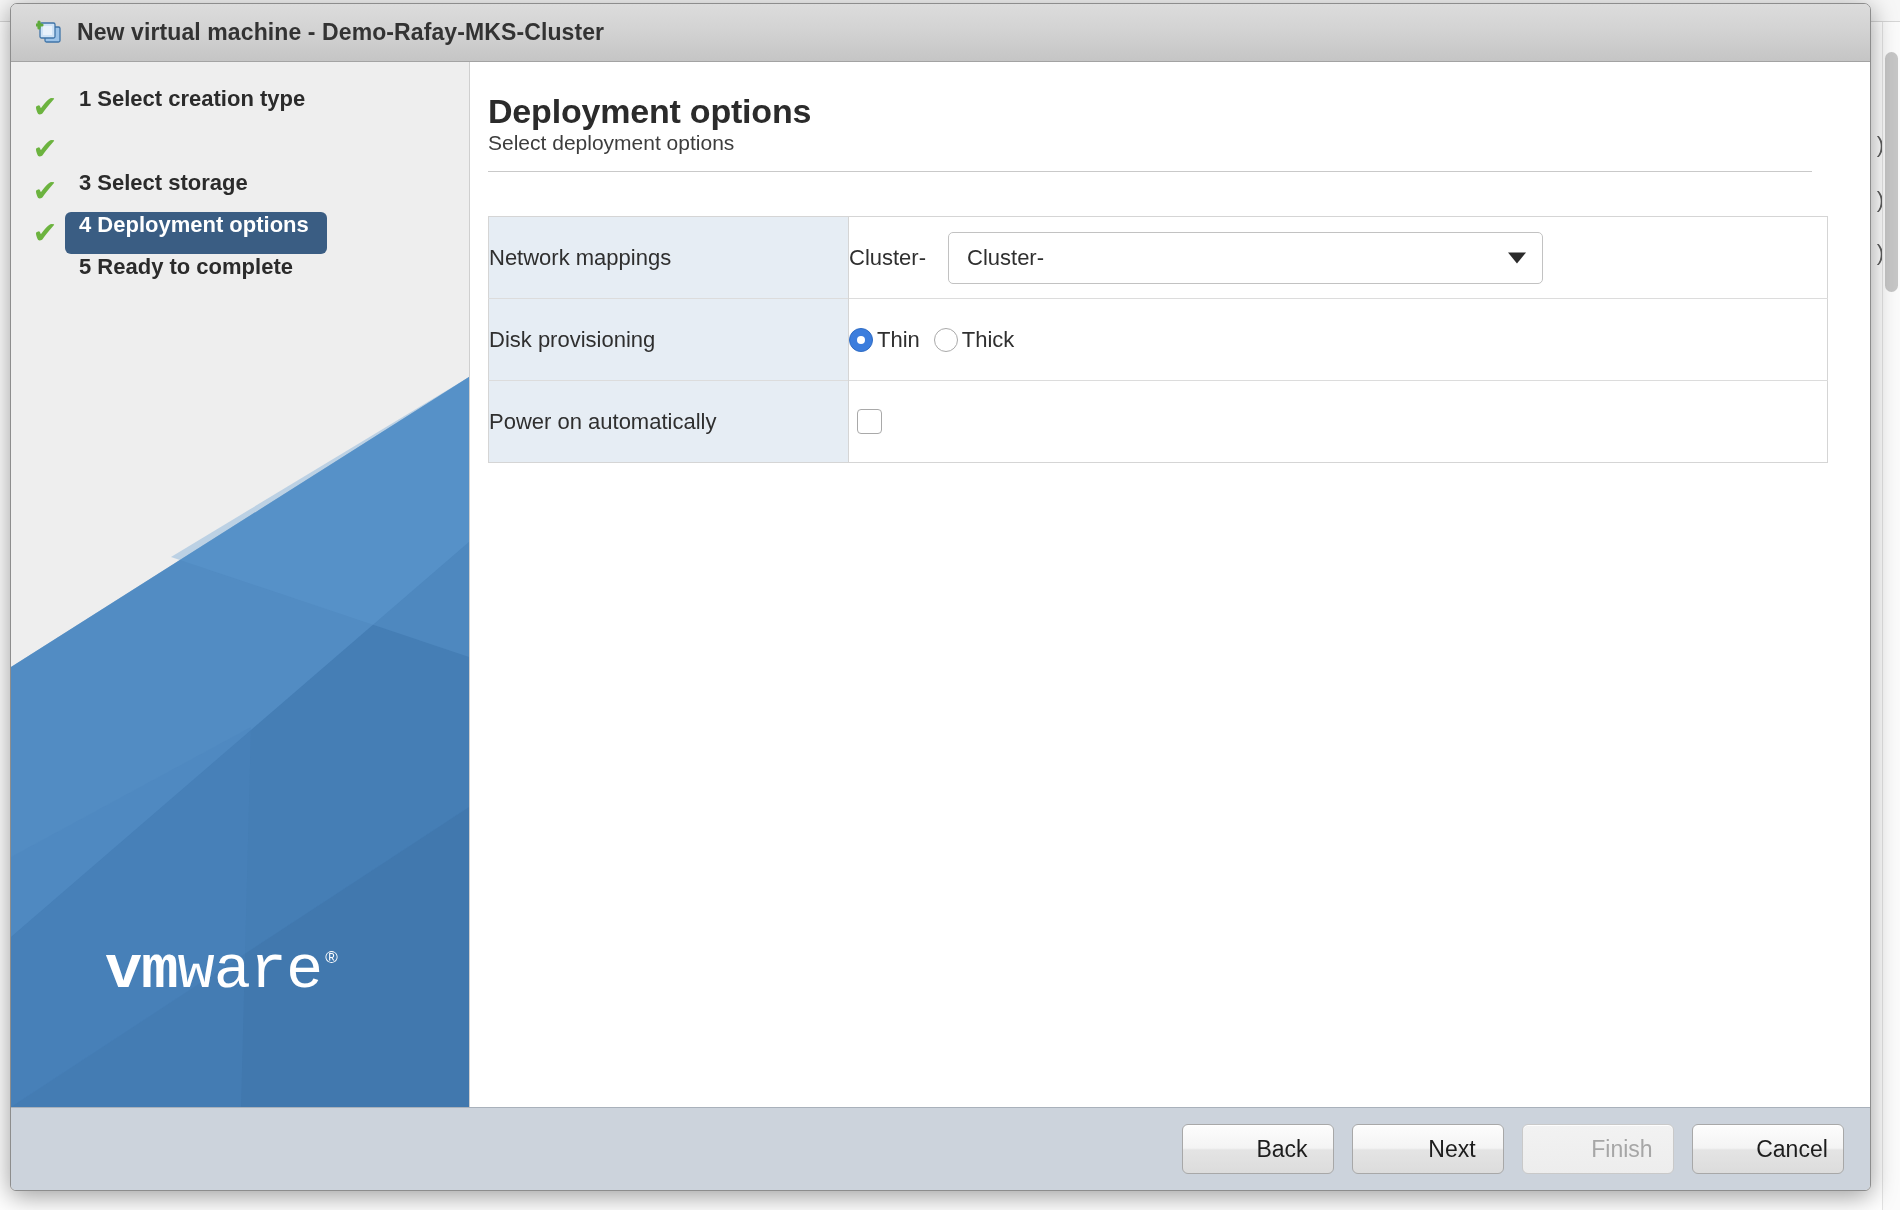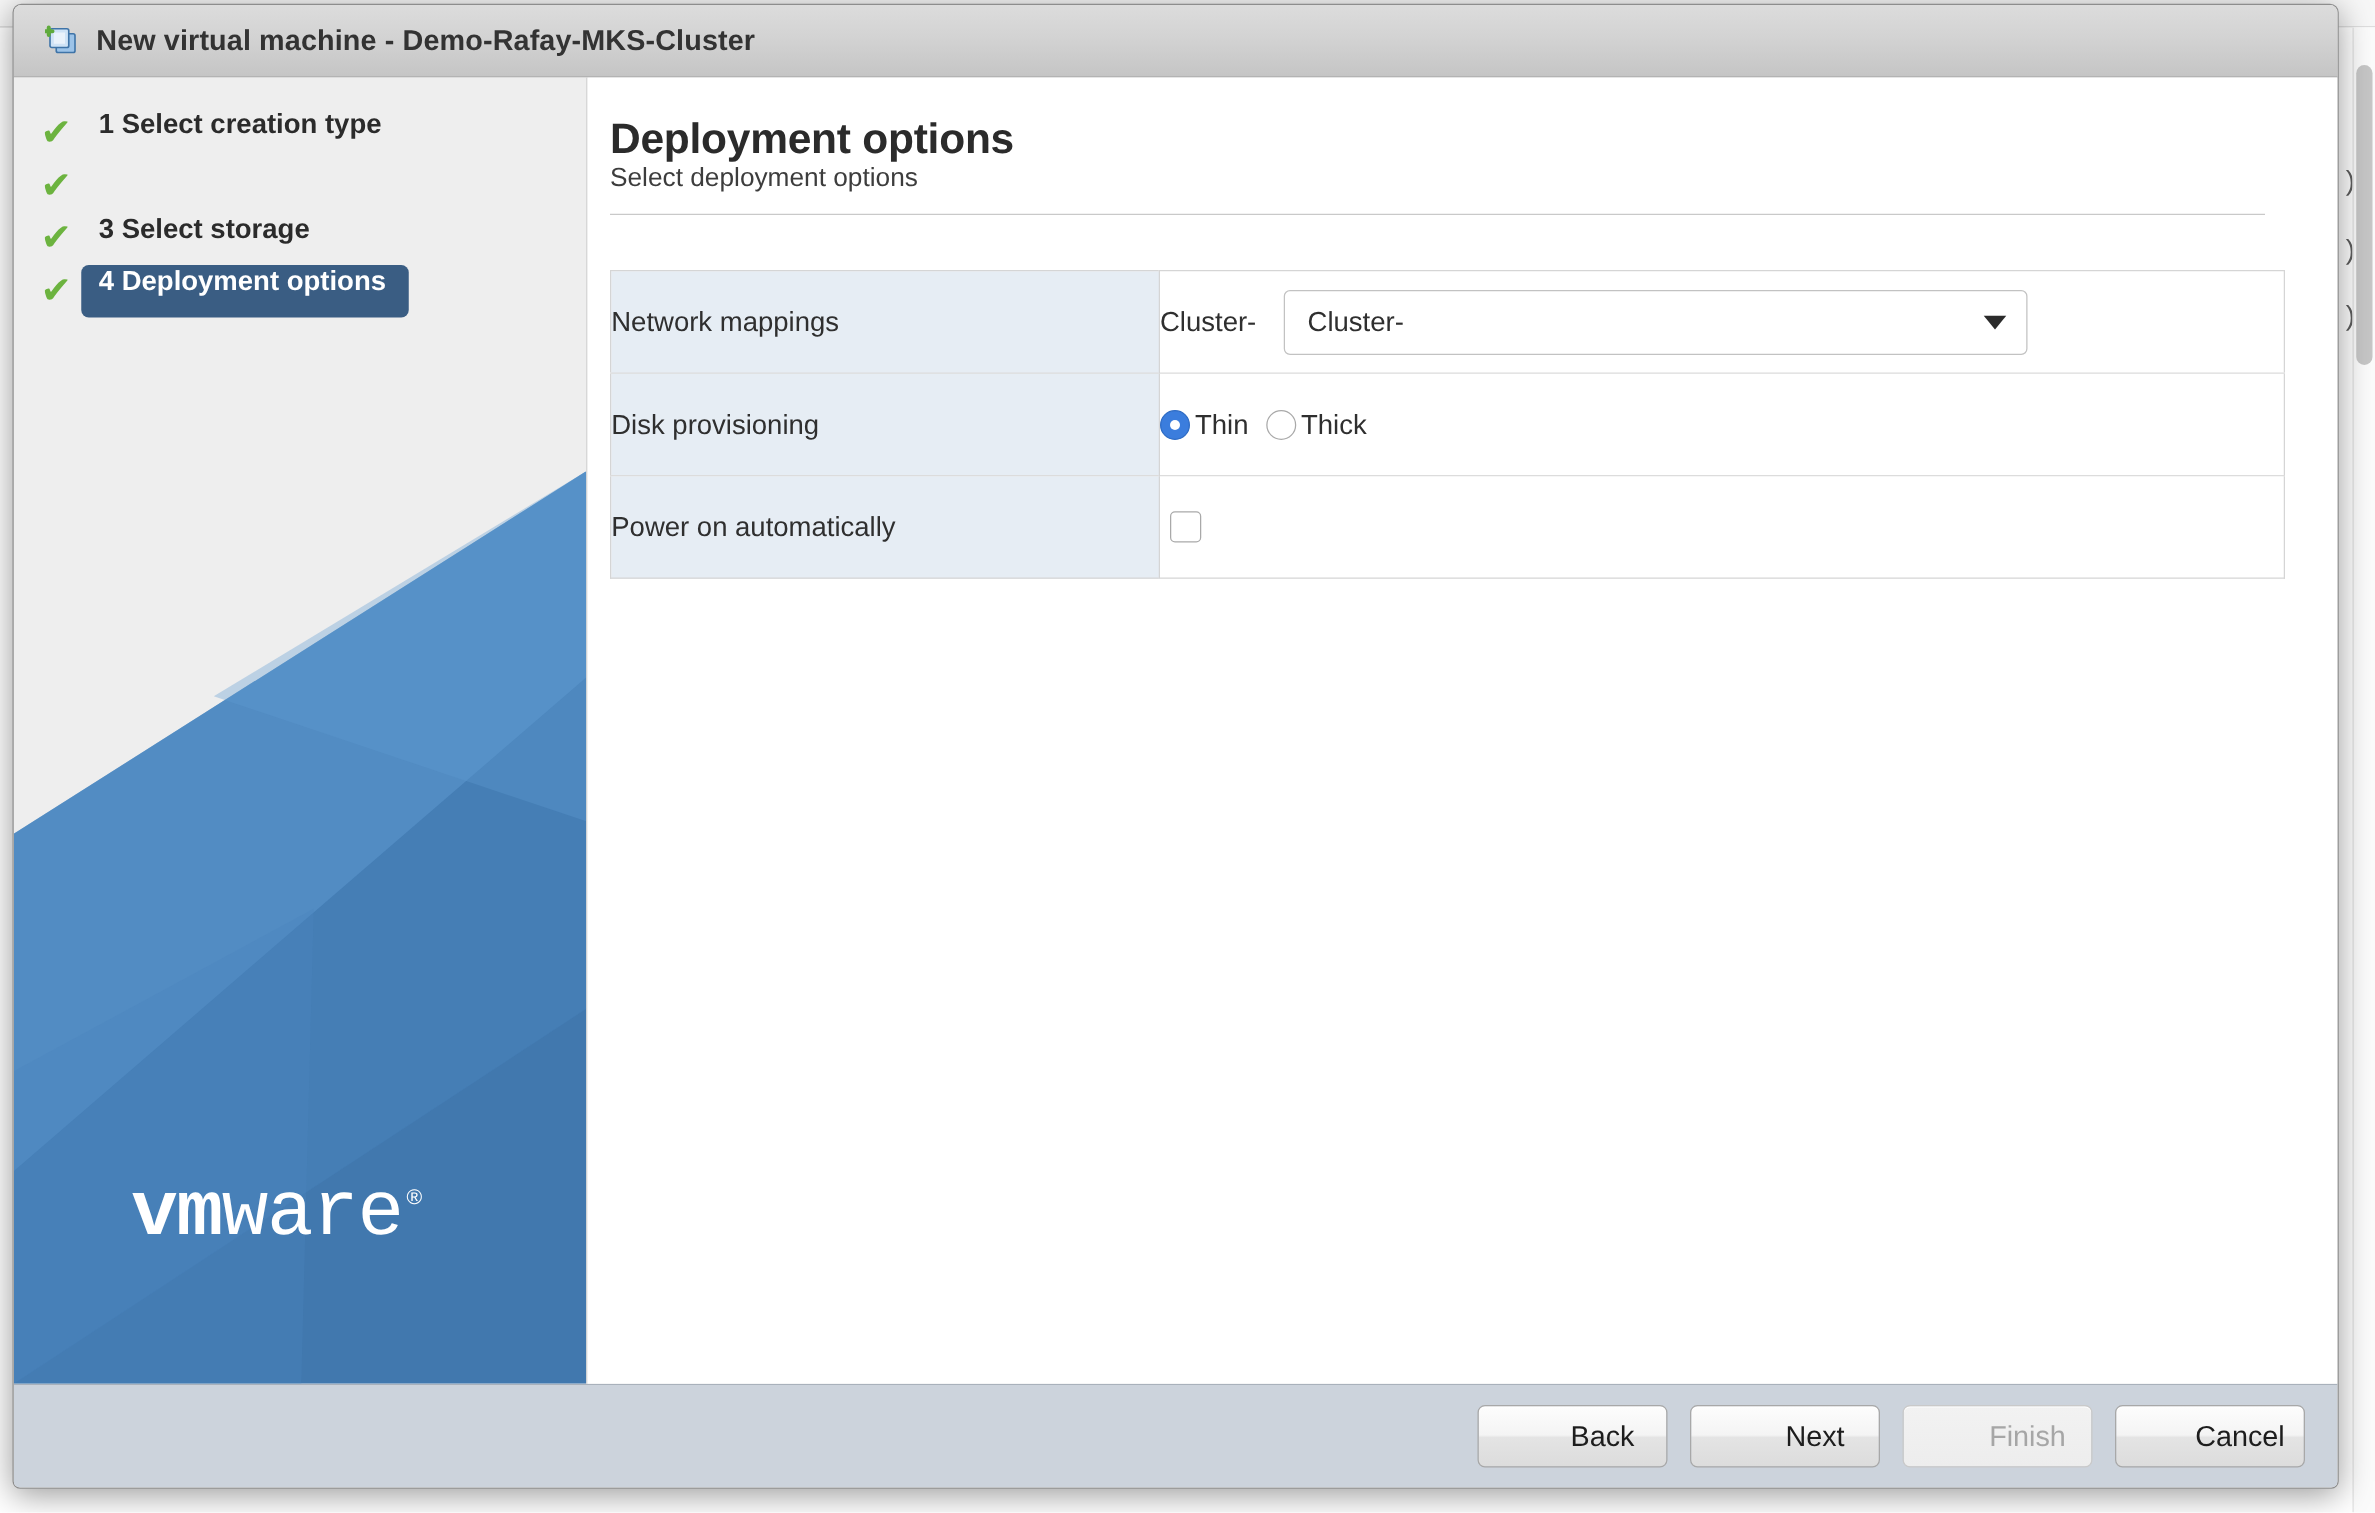--- a/index.html
+++ b/index.html
@@ -131,21 +131,21 @@
 
   
   #opt-table{
     border:1px solid #d5d5d5;border-collapse:collapse;width:1340px;
     table-layout:fixed;
   }
   #opt-table tr{border-bottom:1px solid #dcdcdc;}
   #opt-table tr:last-child{border-bottom:none;}
   #opt-table td{padding:0;vertical-align:middle;}
   td.cell-label{
-    width:439px;background:#e6edf4;border-right:1px solid #d5d5d5;
+    width:360px;background:#e6edf4;border-right:1px solid #d5d5d5;
     padding:0 0 0 34px;height:81px;box-sizing:border-box;
   }
   td.cell-label .ltxt{font-size:22px;color:#2f2f2f;}
   td.cell-value{background:#ffffff;padding:0 0 0 14px;height:81px;text-align:center;}
   .val-inner{display:flex;align-items:center;height:81px;}
 
   
   .net-src{font-size:22px;color:#2f2f2f;margin-right:22px;white-space:nowrap;}
   .select{
     position:relative;width:595px;height:52px;box-sizing:border-box;
@@ -281,20 +281,26 @@
           <span class="pill">
               <span class="label">3 Select storage</span>
             </span>
         </div>
         <div class="step current">
           <span class="check">✔</span>
           <span class="pill">
               <span class="label">4 Deployment options</span>
             </span>
         </div>
+        <div class="step">
+          <span class="check hidden">✔</span>
+          <span class="pill">
+              <span class="label">5 Ready to complete</span>
+            </span>
+        </div>
       </div>
 
       <div id="art">
         <svg width="458" height="730" viewBox="0 0 458 730">
           <polygon points="0,290 458,0 458,730 0,730" fill="#4a84bd"></polygon>
           <polygon points="0,290 458,0 458,165 0,560" fill="#5a93c9" opacity=".55"></polygon>
           <polygon points="0,560 458,165 458,430 0,730" fill="#4077ad" opacity=".5"></polygon>
           <polygon points="0,730 458,430 458,730" fill="#3b6fa3" opacity=".55"></polygon>
           <polygon points="160,180 458,0 458,280" fill="#5e9bd0" opacity=".35"></polygon>
           <polygon points="0,480 240,350 230,730 0,730" fill="#4b85be" opacity=".35"></polygon>

